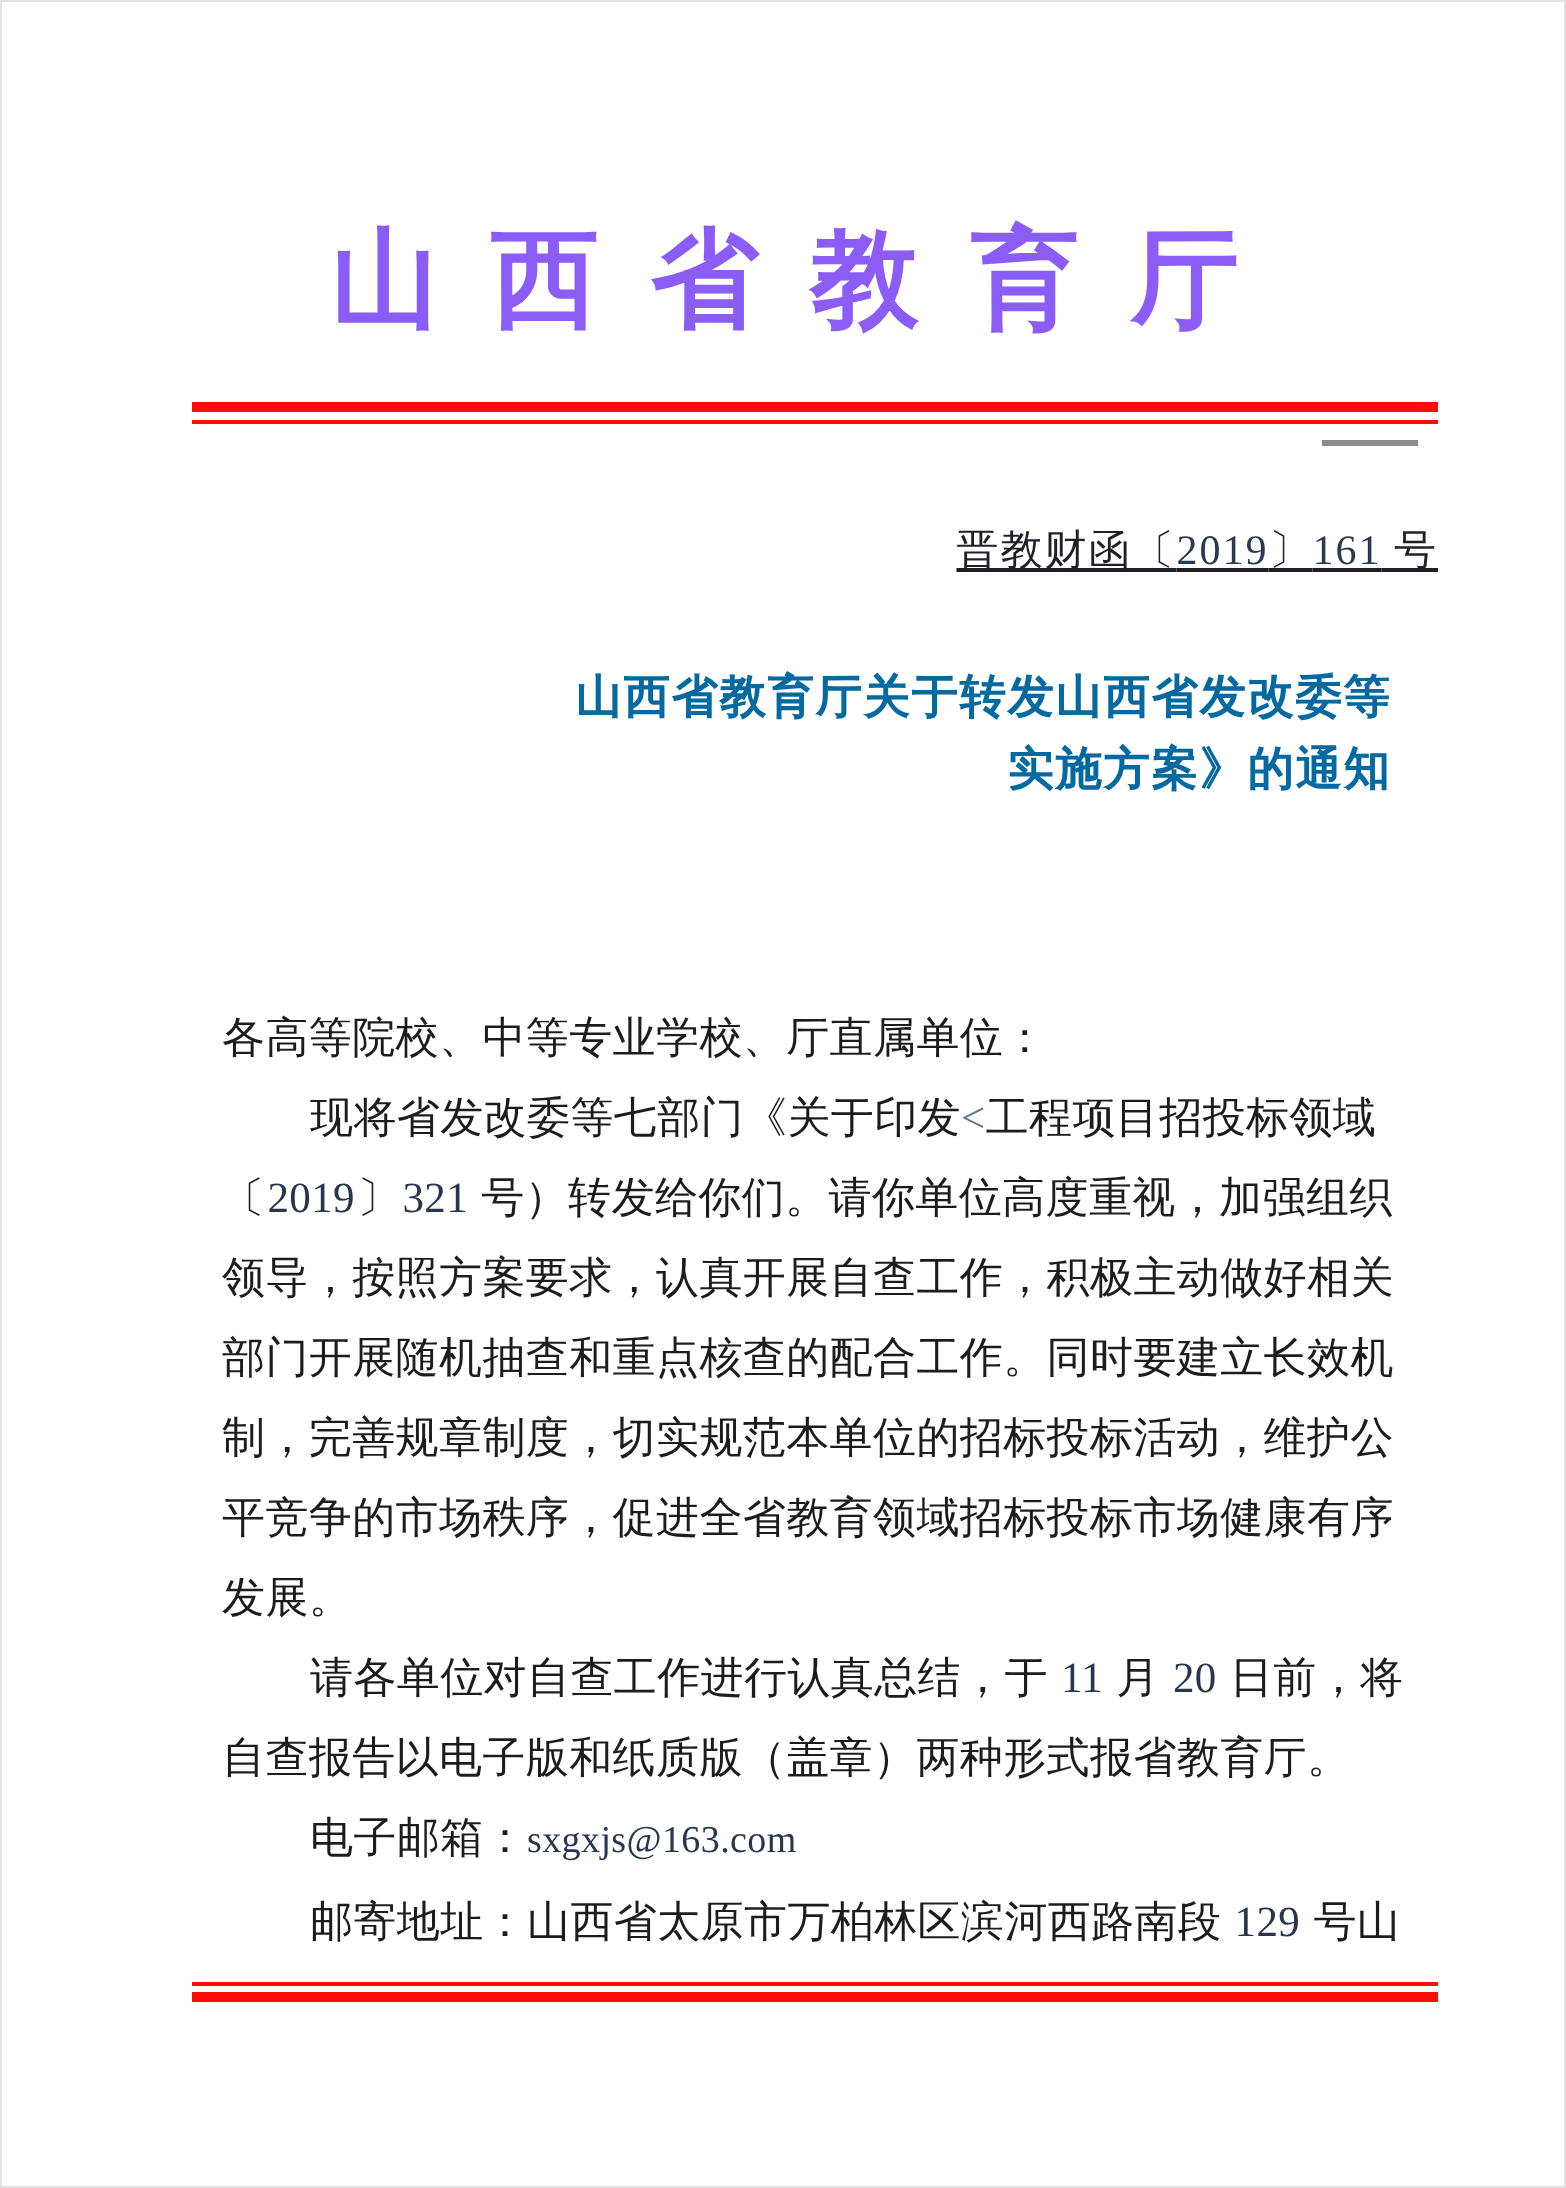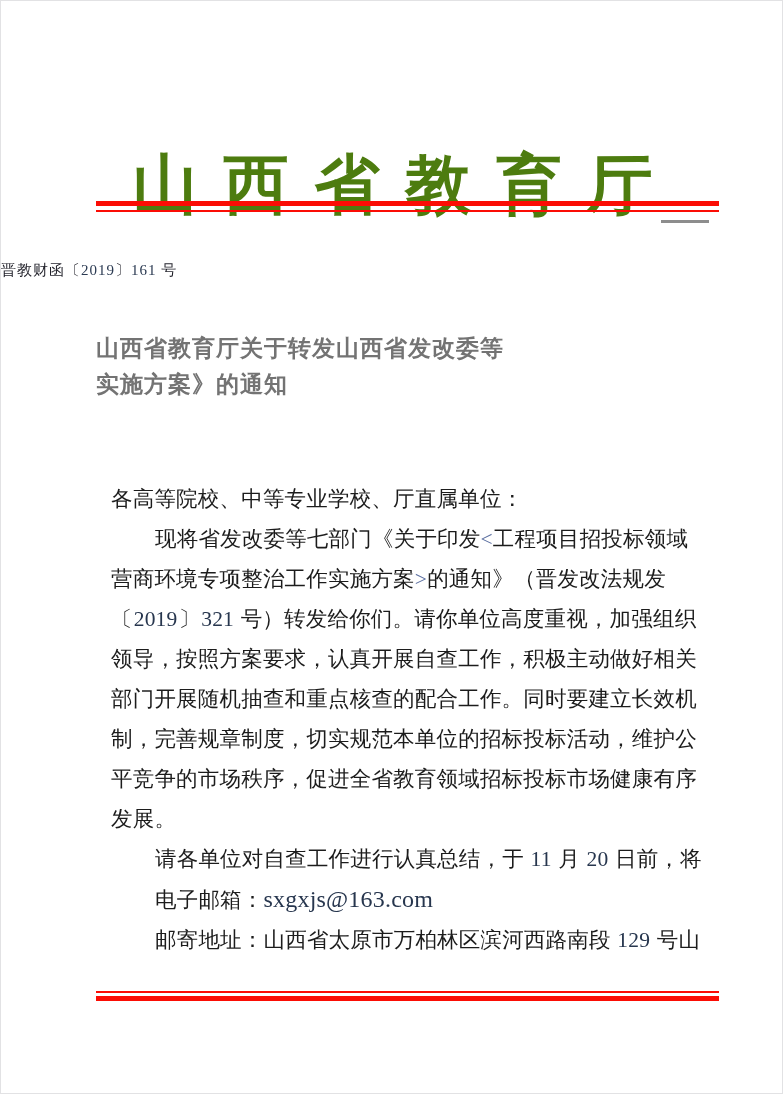--- a/index.html
+++ b/index.html
@@ -25,29 +25,28 @@
   
   .masthead {
     position: absolute;
     left: 0;
     top: 112px;
     width: 783px;
     text-align: center;
   }
   .masthead-title {
     display: inline-block;
-    color: #4d7c0f;
-    font-family: "Liberation Serif", "DejaVu Serif", serif;
-    font-size: 65px;
+    color: #8b5cf6;
+    font-family: "Liberation Serif", "DejaVu Serif", serif;
+    font-size: 54px;
     font-weight: 700;
     letter-spacing: 26px;
     text-indent: 26px;
     line-height: 1;
     white-space: nowrap;
-    margin-top: 40px;
   }
 
   
   .rule-top {
     position: absolute;
     left: 95px;
     top: 200px;
     width: 623px;
     height: 11px;
   }
@@ -73,54 +72,55 @@
     height: 3px;
     background: #8d8d8d;
   }
 
   
   .doc-number {
     position: absolute;
     left: 0;
     top: 260px;
     width: 718px;
-    text-align: left;
+    text-align: right;
     padding-right: 0;
     box-sizing: border-box;
     color: #1f1f28;
-    font-size: 15px;
+    font-size: 21px;
     letter-spacing: 1px;
+    text-decoration: underline;
   }
   .doc-number .num {
     font-family: "Liberation Serif", "DejaVu Serif", serif;
     color: #2b3a52;
   }
 
   
   .doc-title {
     position: absolute;
     left: 95px;
     top: 330px;
     width: 600px;
-    text-align: left;
-    color: #737373;
+    text-align: right;
+    color: #0369a1;
     font-size: 23px;
     font-weight: 700;
     line-height: 36px;
     letter-spacing: 1px;
   }
   .doc-title div {
     white-space: nowrap;
   }
 
   
   .body-text {
     position: absolute;
     left: 110px;
-    top: 478px;
+    top: 498px;
     width: 600px;
     color: #1c1c1c;
     font-size: 21.5px;
     line-height: 40px;
     letter-spacing: 0.2px;
   }
   .body-text p {
     margin: 0;
     white-space: nowrap;
   }
@@ -128,21 +128,21 @@
     text-indent: 44px;
   }
   .lat {
     font-family: "Liberation Serif", "DejaVu Serif", serif;
     color: #27364e;
     padding: 0 1px;
   }
   .mail {
     font-family: "Liberation Serif", "DejaVu Serif", serif;
     color: #27364e;
-    font-size: 24px;
+    font-size: 19px;
   }
   .anglequote {
     color: #5a6ea0;
   }
 
   
   .rule-bottom {
     position: absolute;
     left: 95px;
     top: 990px;
@@ -187,32 +187,32 @@
     <div>山西省教育厅关于转发山西省发改委等</div>
     <div>实施方案》的通知</div>
   </div>
 
   <div class="body-text">
 
     <p>各高等院校、中等专业学校、厅直属单位：</p>
 
     <p class="indent"><span>现将省发改委等七部门《关于印发</span><span class="anglequote">&lt;</span><span>工程项目招投标领域</span></p>
 
-    <p><span>营商环境专项整治工作实施方案</span><span class="anglequote">&gt;</span><span>的通知》（晋发改法规发</span></p>
 
     <p><span>〔</span><span class="lat">2019</span><span>〕</span><span class="lat">321</span><span> 号）转发给你们。请你单位高度重视，加强组织</span></p>
 
     <p>领导，按照方案要求，认真开展自查工作，积极主动做好相关</p>
     <p>部门开展随机抽查和重点核查的配合工作。同时要建立长效机</p>
     <p>制，完善规章制度，切实规范本单位的招标投标活动，维护公</p>
     <p>平竞争的市场秩序，促进全省教育领域招标投标市场健康有序</p>
     <p>发展。</p>
 
     <p class="indent"><span>请各单位对自查工作进行认真总结，于 </span><span class="lat">11</span><span> 月 </span><span class="lat">20</span><span> 日前，将</span></p>
 
+    <p>自查报告以电子版和纸质版（盖章）两种形式报省教育厅。</p>
 
     <p class="indent"><span>电子邮箱：</span><span class="mail">sxgxjs@163.com</span></p>
 
     <p class="indent"><span>邮寄地址：</span><span>山西省太原市万柏林区滨河西路南段 </span><span class="lat">129</span><span> 号山</span></p>
 
   </div>
 
   <div class="rule-bottom">
     <div class="thin"></div>
     <div class="thick"></div>

